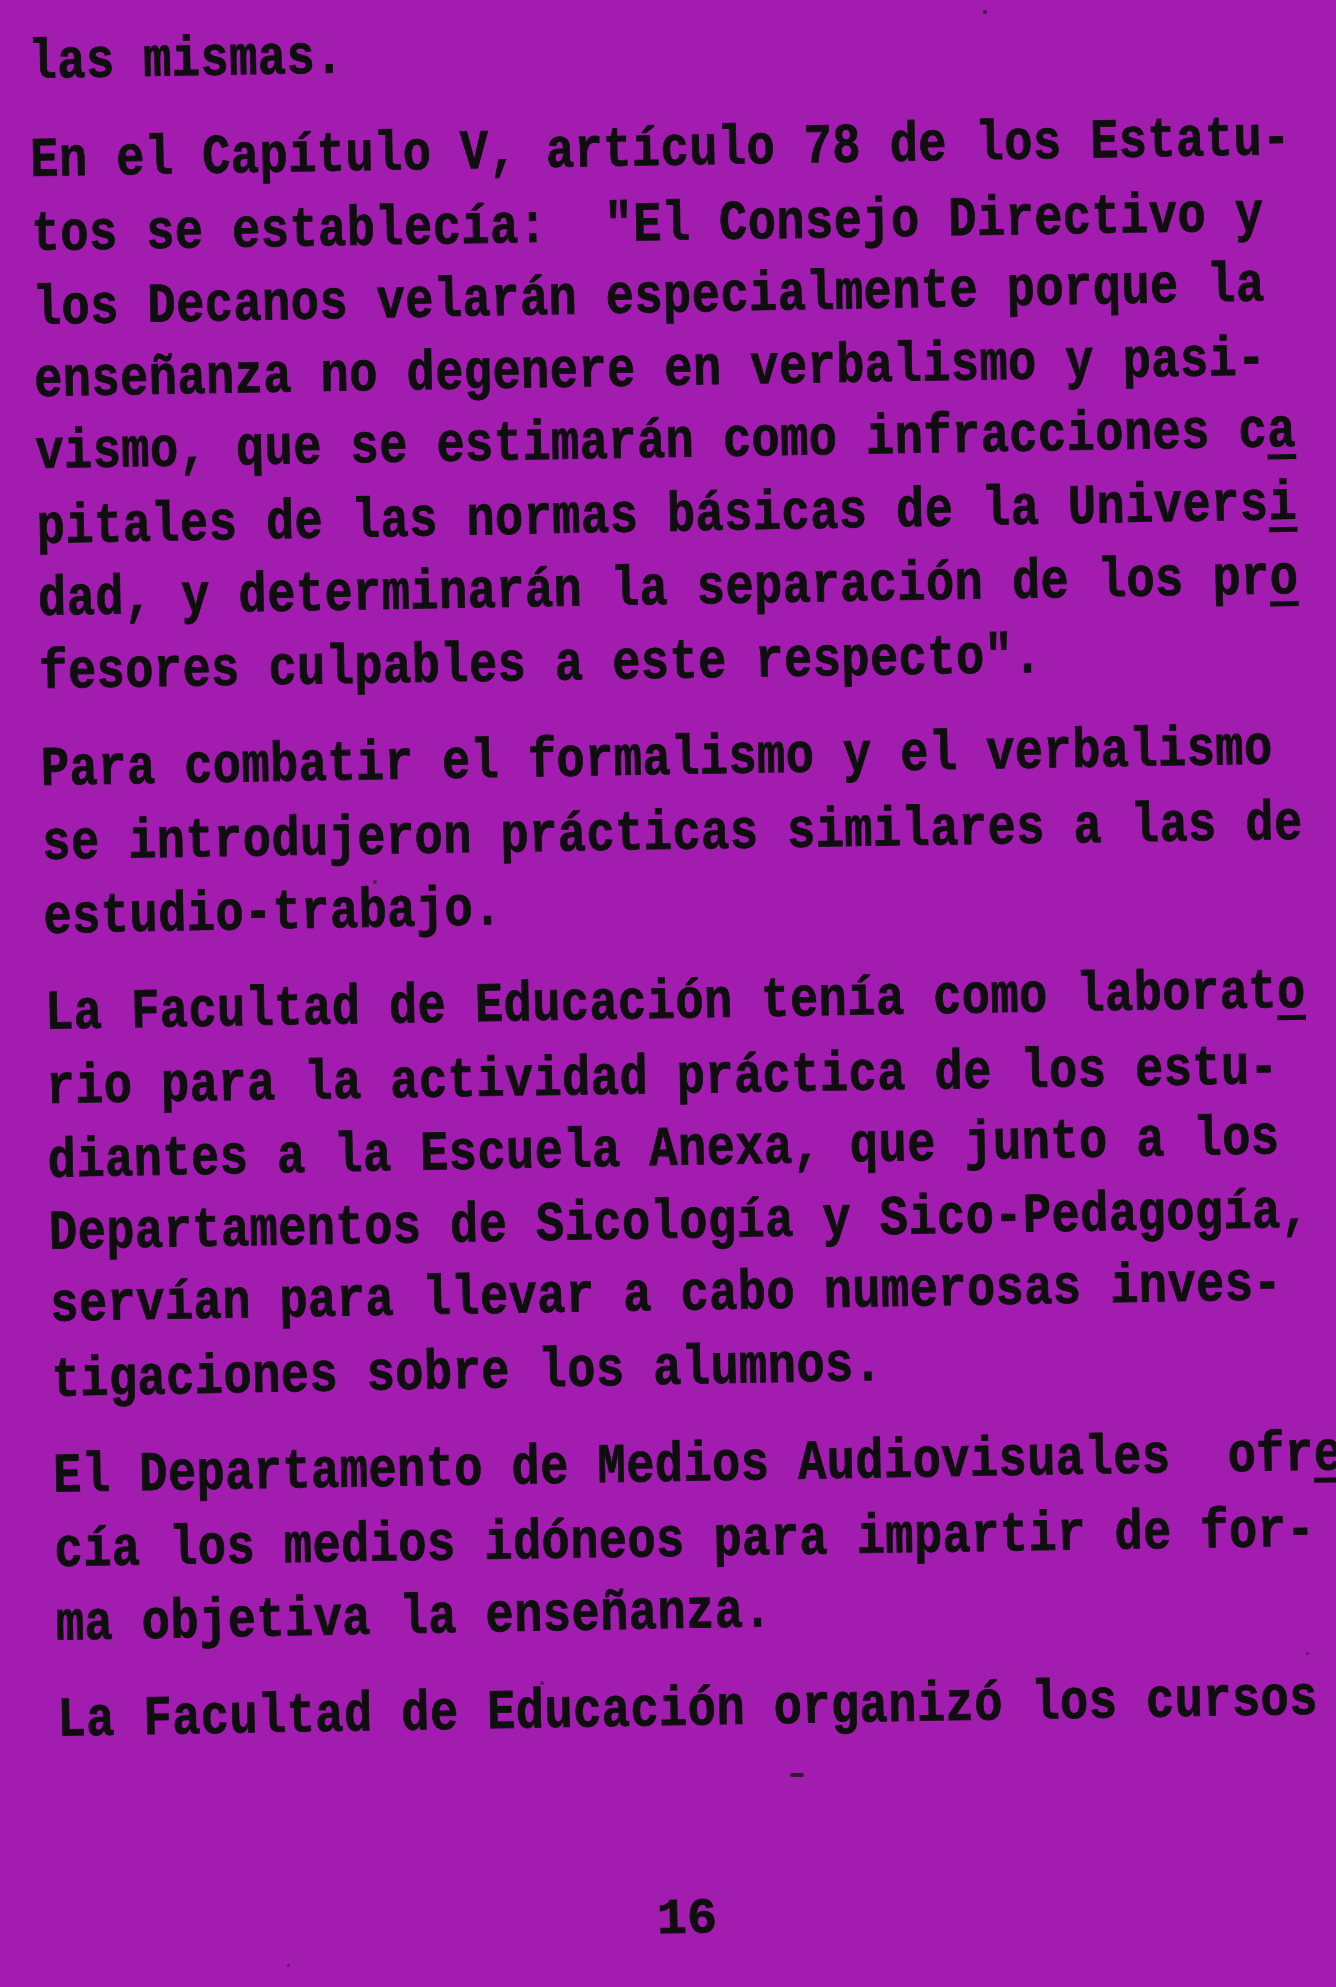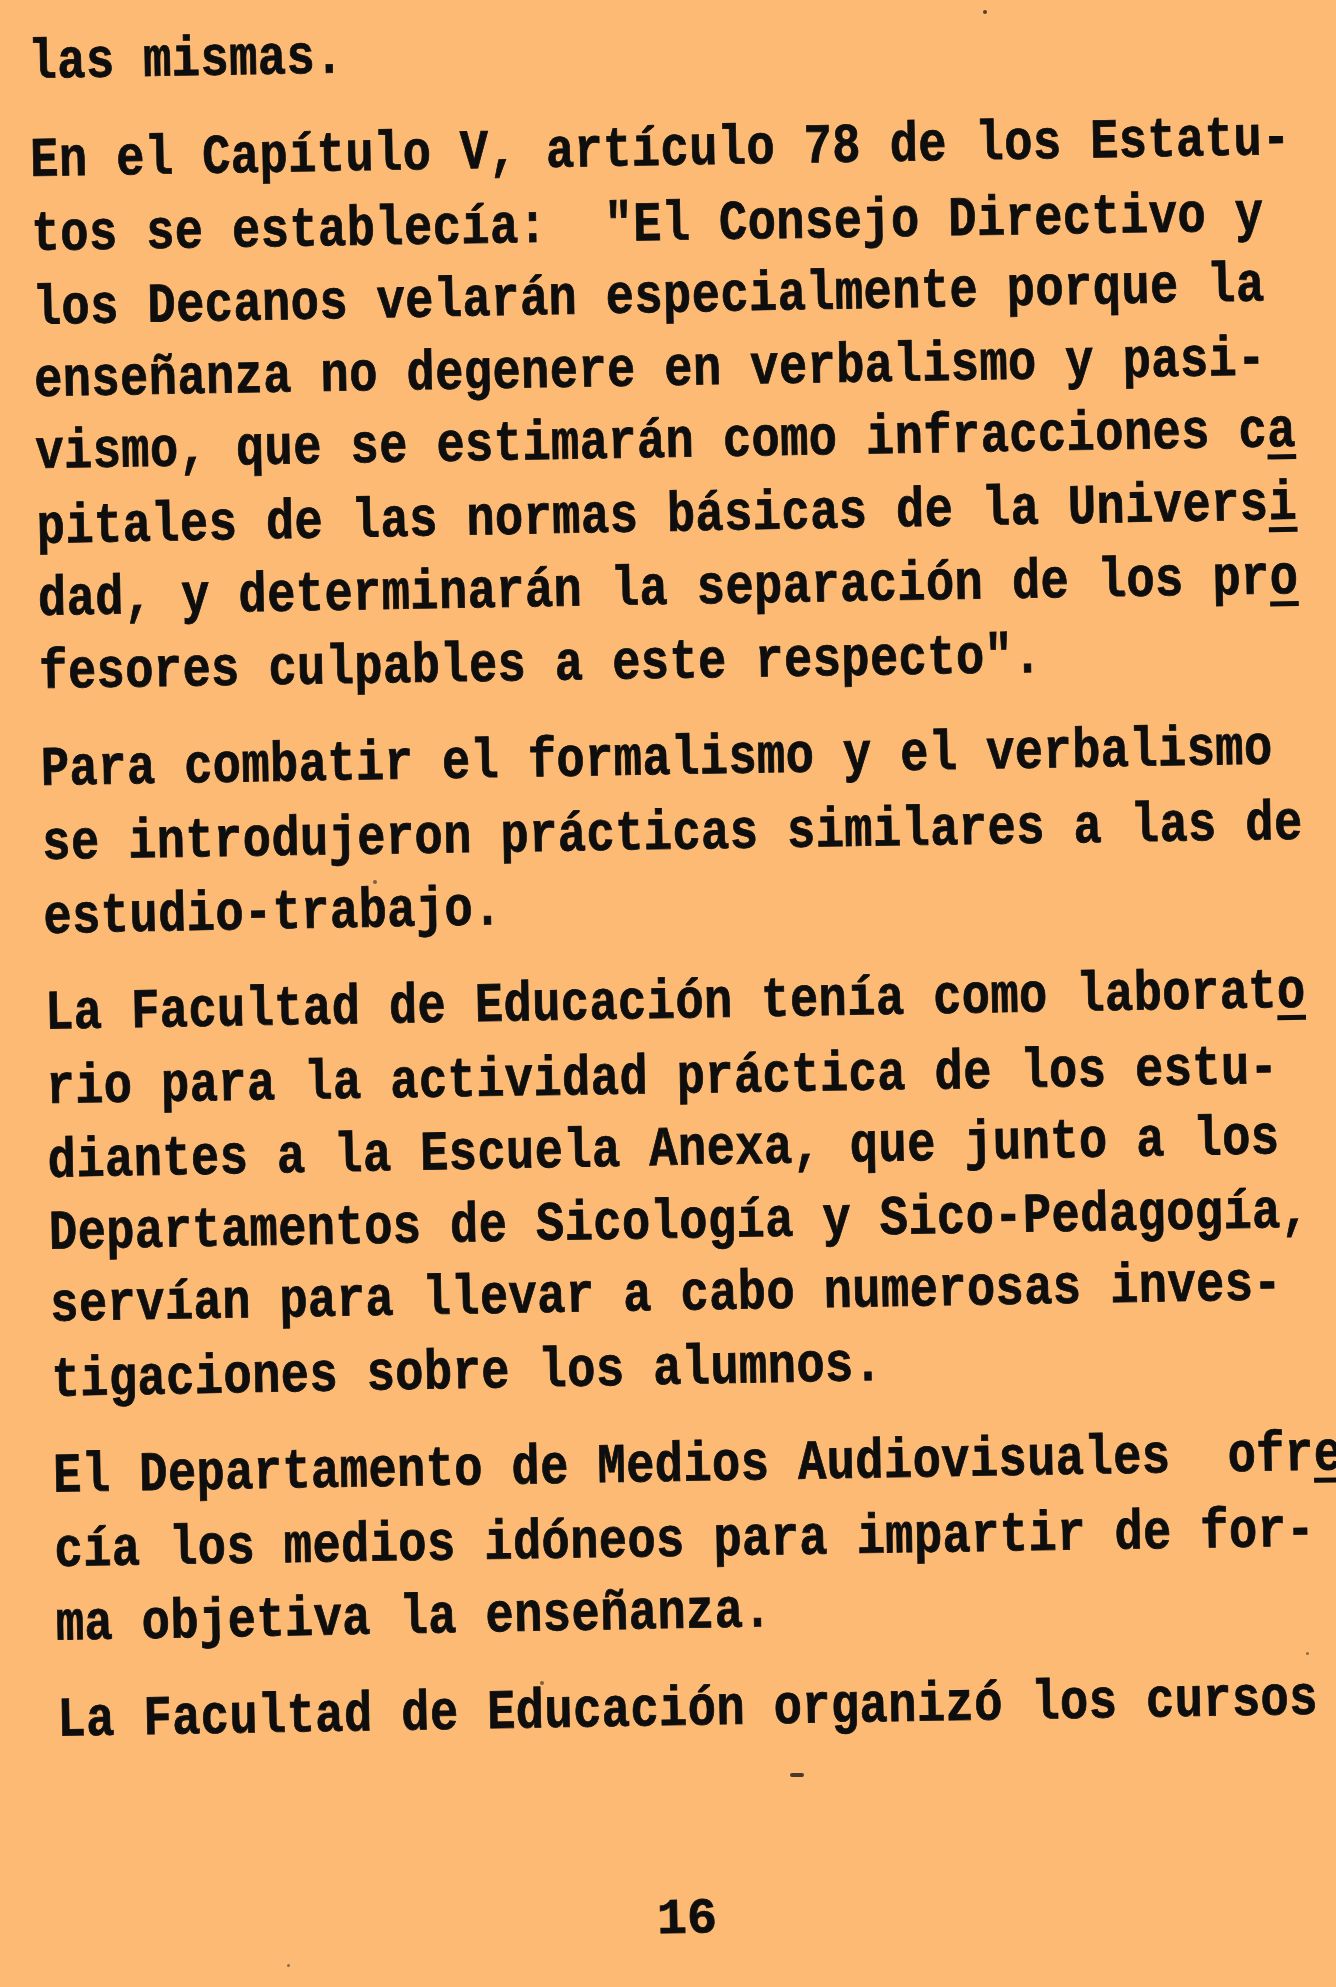--- a/index.html
+++ b/index.html
@@ -4,21 +4,21 @@
 <style>
   html, body {
     margin: 0;
     padding: 0;
     background: #e8e8e8;
   }
   .page {
     position: relative;
     width: 1336px;
     height: 1987px;
-    background: #fdba74;
+    background: #a21caf;
     overflow: hidden;
     font-family: "Liberation Mono", "DejaVu Sans Mono", monospace;
   }
   
   .sheet {
     position: absolute;
     left: 28px;
     top: 28px;
     width: 1252px;
     transform: rotate(-1deg);

